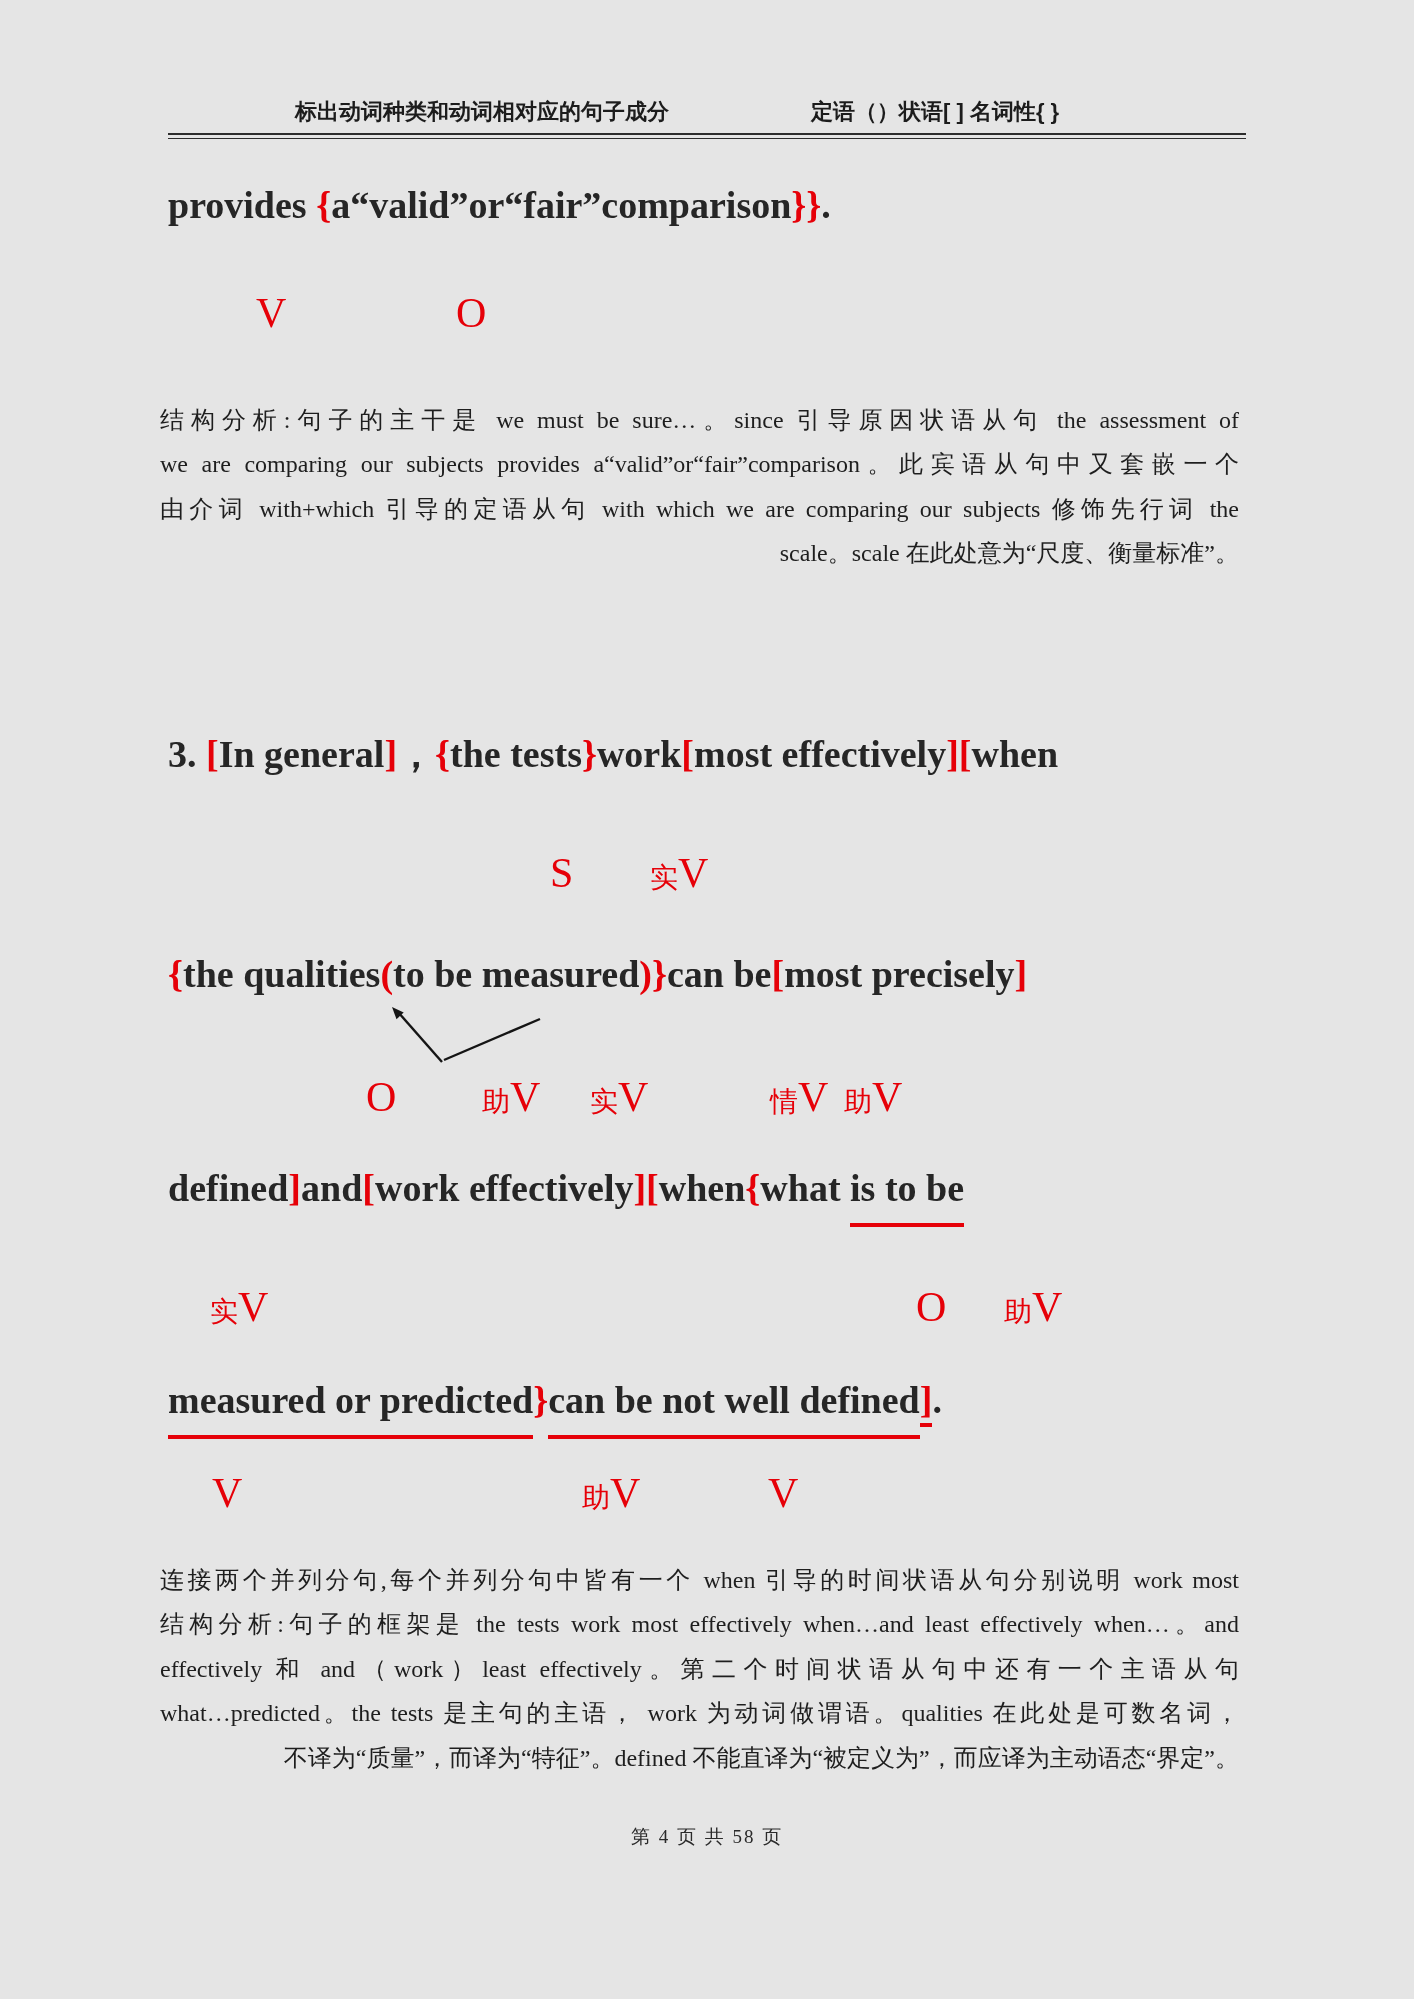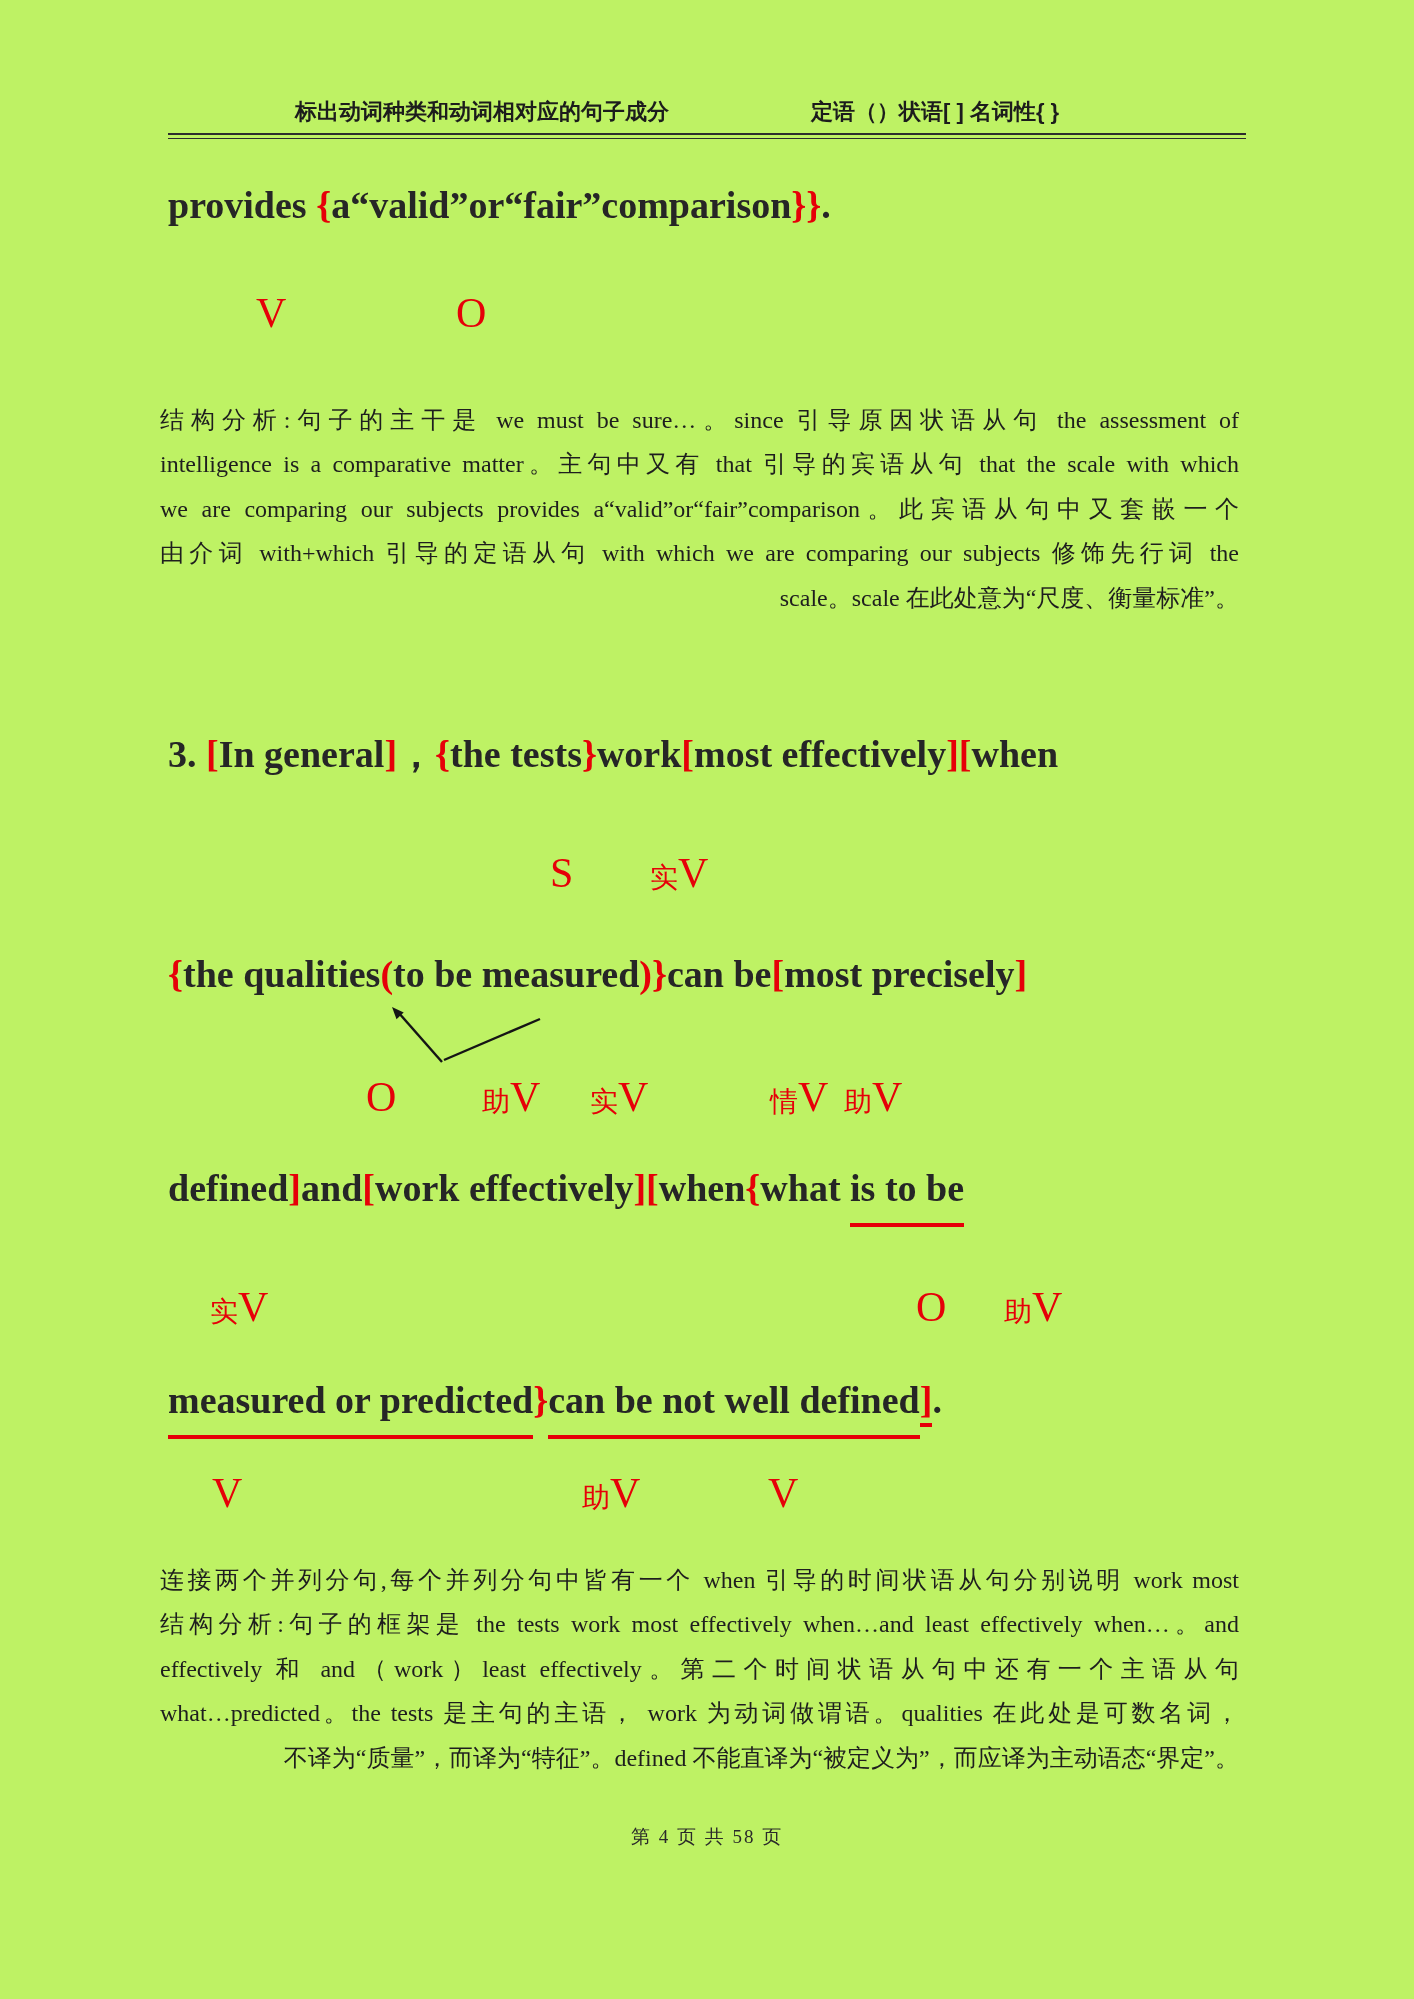--- a/index.html
+++ b/index.html
@@ -1,17 +1,17 @@
 <!DOCTYPE html>
 <html style="--red: #e60008; --ink: #262626; --body: #1e1e1e;"><head>
 <meta charset="utf-8">
 <style>
   :root{ --red:#e60008; --ink:#262626; --body:#1e1e1e; }
   html,body{margin:0;padding:0;background:#888;}
-  .page{position:relative;width:1414px;height:1999px;background:#bef264;margin:0 auto;overflow:hidden;
+  .page{position:relative;width:1414px;height:1999px;background:#e5e5e5;margin:0 auto;overflow:hidden;
         font-family:"Liberation Serif","DejaVu Serif",serif;}
   .hdr{position:absolute;font-family:"Liberation Sans","DejaVu Sans",sans-serif;font-weight:700;
        font-size:22px;color:#1c1c1c;white-space:nowrap;}
   .rule{position:absolute;left:168px;top:133px;width:1078px;height:3px;
         border-top:2px solid #2d2d2d;border-bottom:1px solid #2d2d2d;}
   .big{position:absolute;left:168px;font-weight:700;font-size:38px;line-height:1.2;
        color:var(--ink);white-space:nowrap;}
   .s-k{color:var(--ink);}
   .s-r{color:var(--red);}
   .s-u{color:var(--ink);border-bottom:4px solid var(--red);padding-bottom:14px;}
@@ -37,21 +37,20 @@
 
   <div class="big" style="top:183px"><span class="s-k">provides </span><span class="s-r">{</span><span class="s-k">a“valid”or“fair”comparison</span><span class="s-r">}}</span><span class="s-k">.</span></div>
 
   <div class="ann" style="top:288px">
     <span class="ai" style="left:256px">V</span>
     <span class="ai" style="left:456px">O</span>
   </div>
 
   <div class="para" style="top:398px">
     <div class="pl">结构分析:句子的主干是 we must be sure…。since 引导原因状语从句 the assessment of</div>
-    <div class="pl">intelligence is a comparative matter。主句中又有 that 引导的宾语从句 that the scale with which</div>
     <div class="pl">we are comparing our subjects provides a“valid”or“fair”comparison。此宾语从句中又套嵌一个</div>
     <div class="pl">由介词 with+which 引导的定语从句 with which we are comparing our subjects 修饰先行词 the</div>
     <div class="pl last">scale。scale 在此处意为“尺度、衡量标准”。</div>
   </div>
 
   <div class="big" style="top:732px"><span class="s-k">3. </span><span class="s-r">[</span><span class="s-k">In general</span><span class="s-r">]</span><span class="s-k">，</span><span class="s-r">{</span><span class="s-k">the tests</span><span class="s-r">}</span><span class="s-k">work</span><span class="s-r">[</span><span class="s-k">most effectively</span><span class="s-r">][</span><span class="s-k">when</span></div>
 
   <div class="ann" style="top:848px">
     <span class="ai" style="left:550px">S</span>
     <span class="ai" style="left:650px"><span class="sm">实</span><span>V</span></span>

